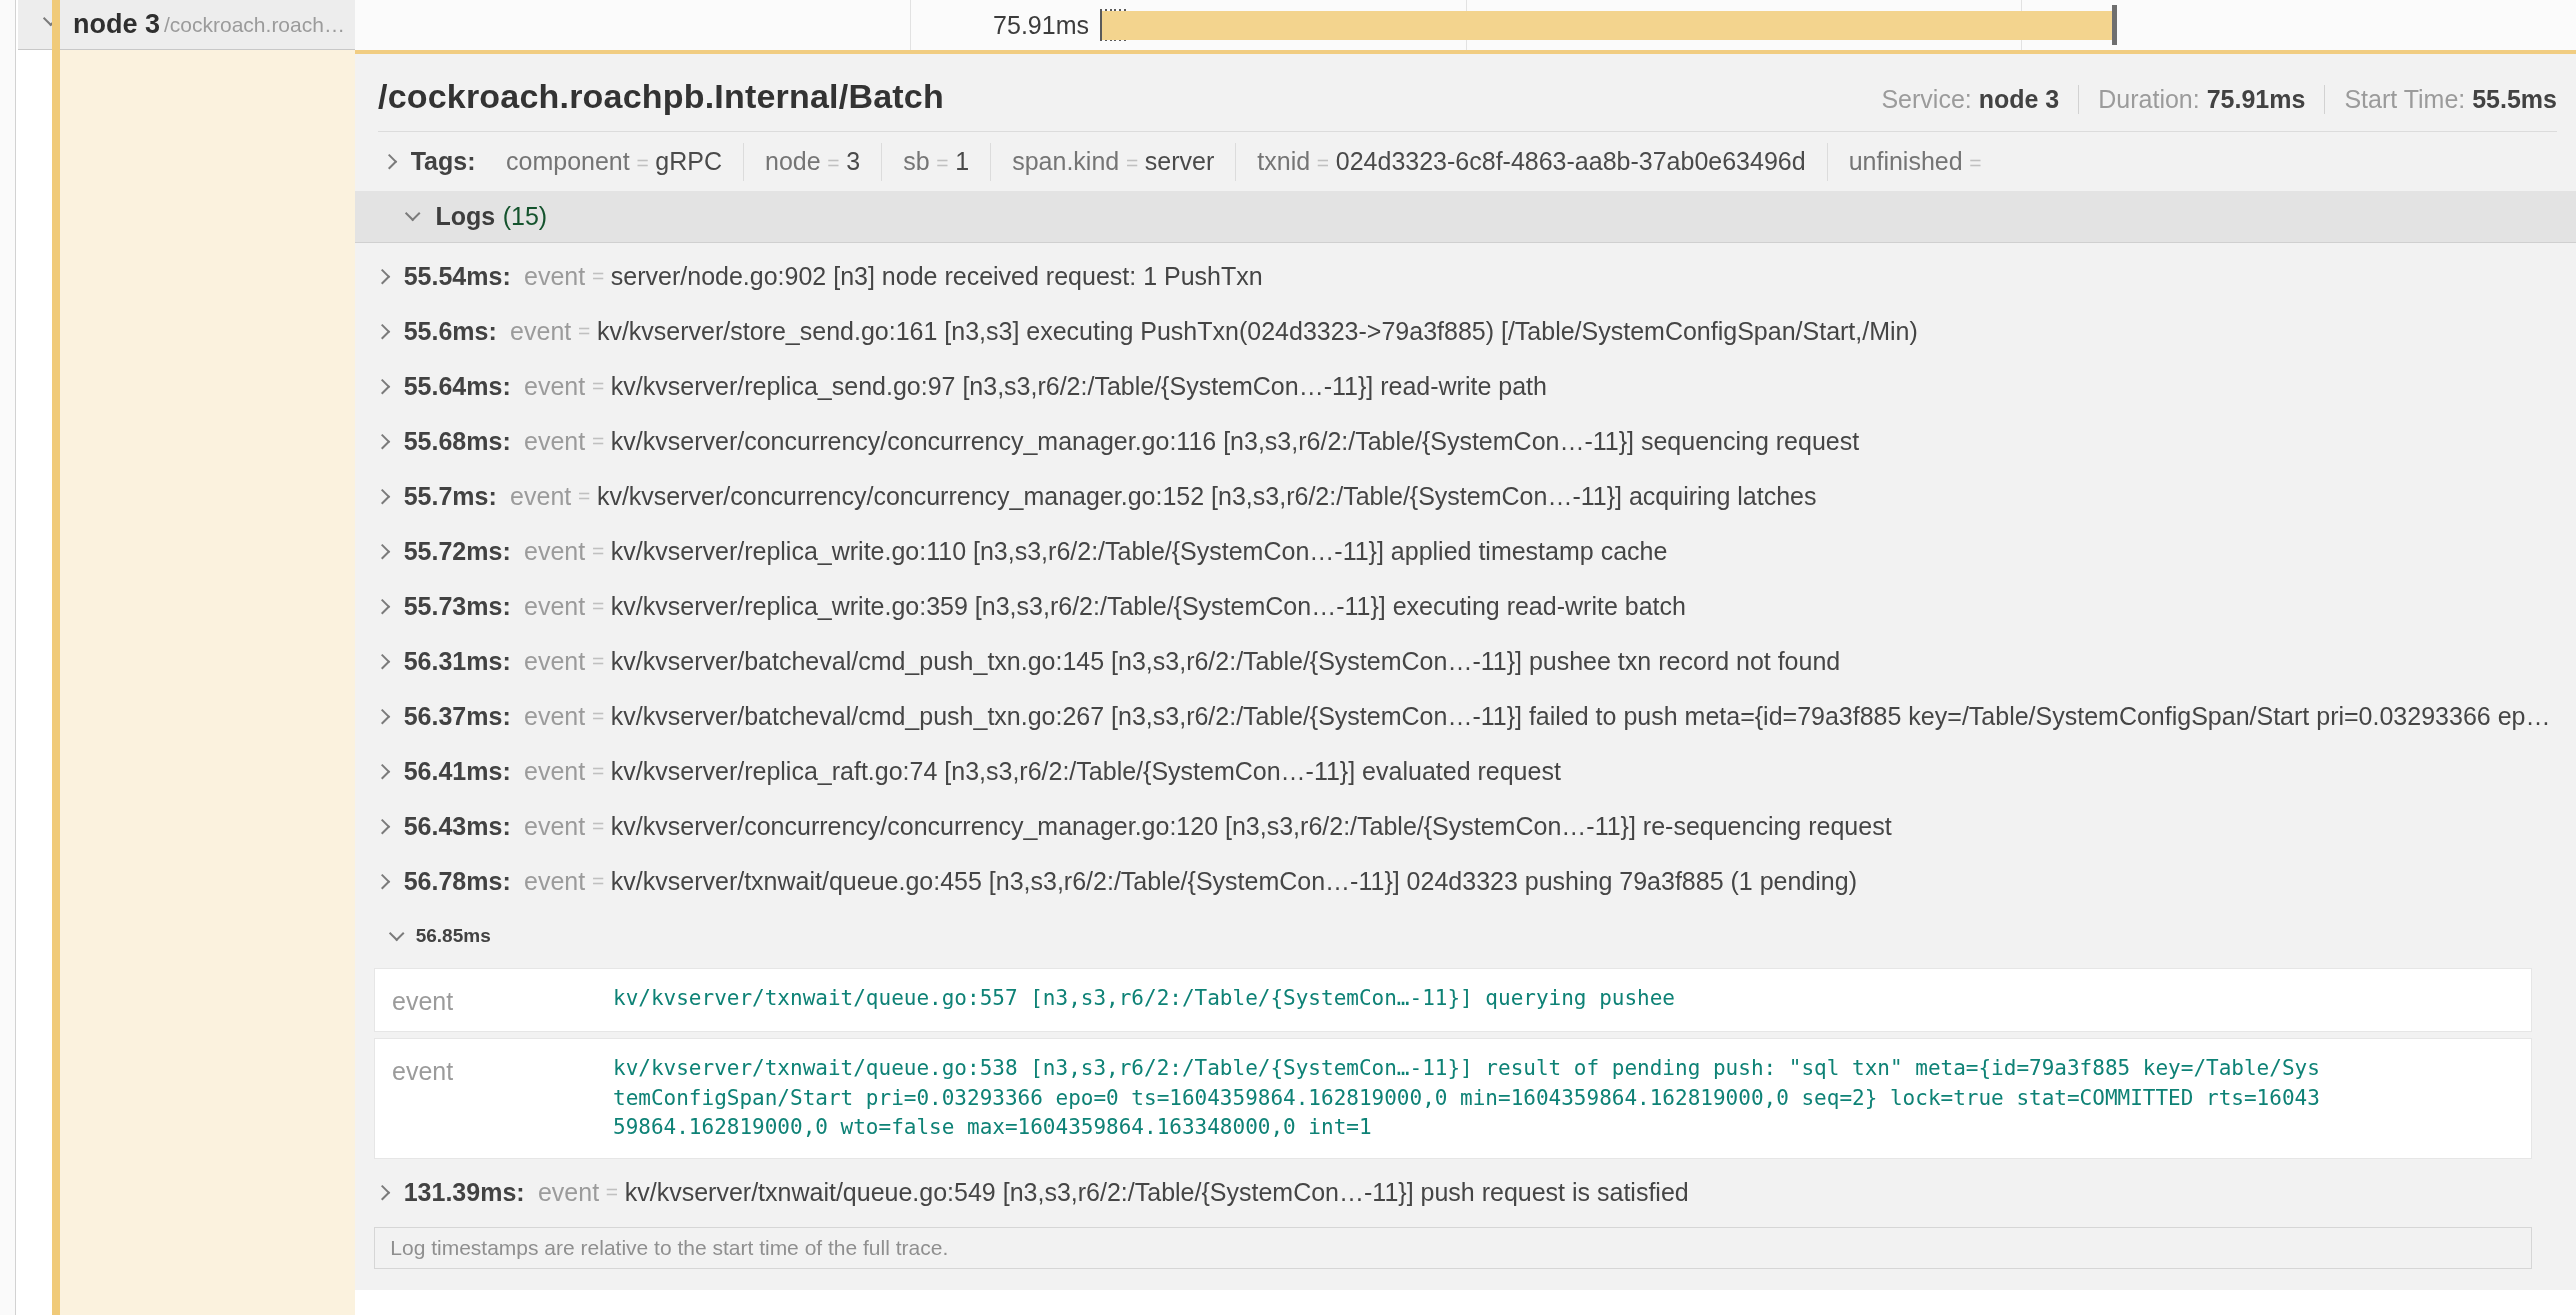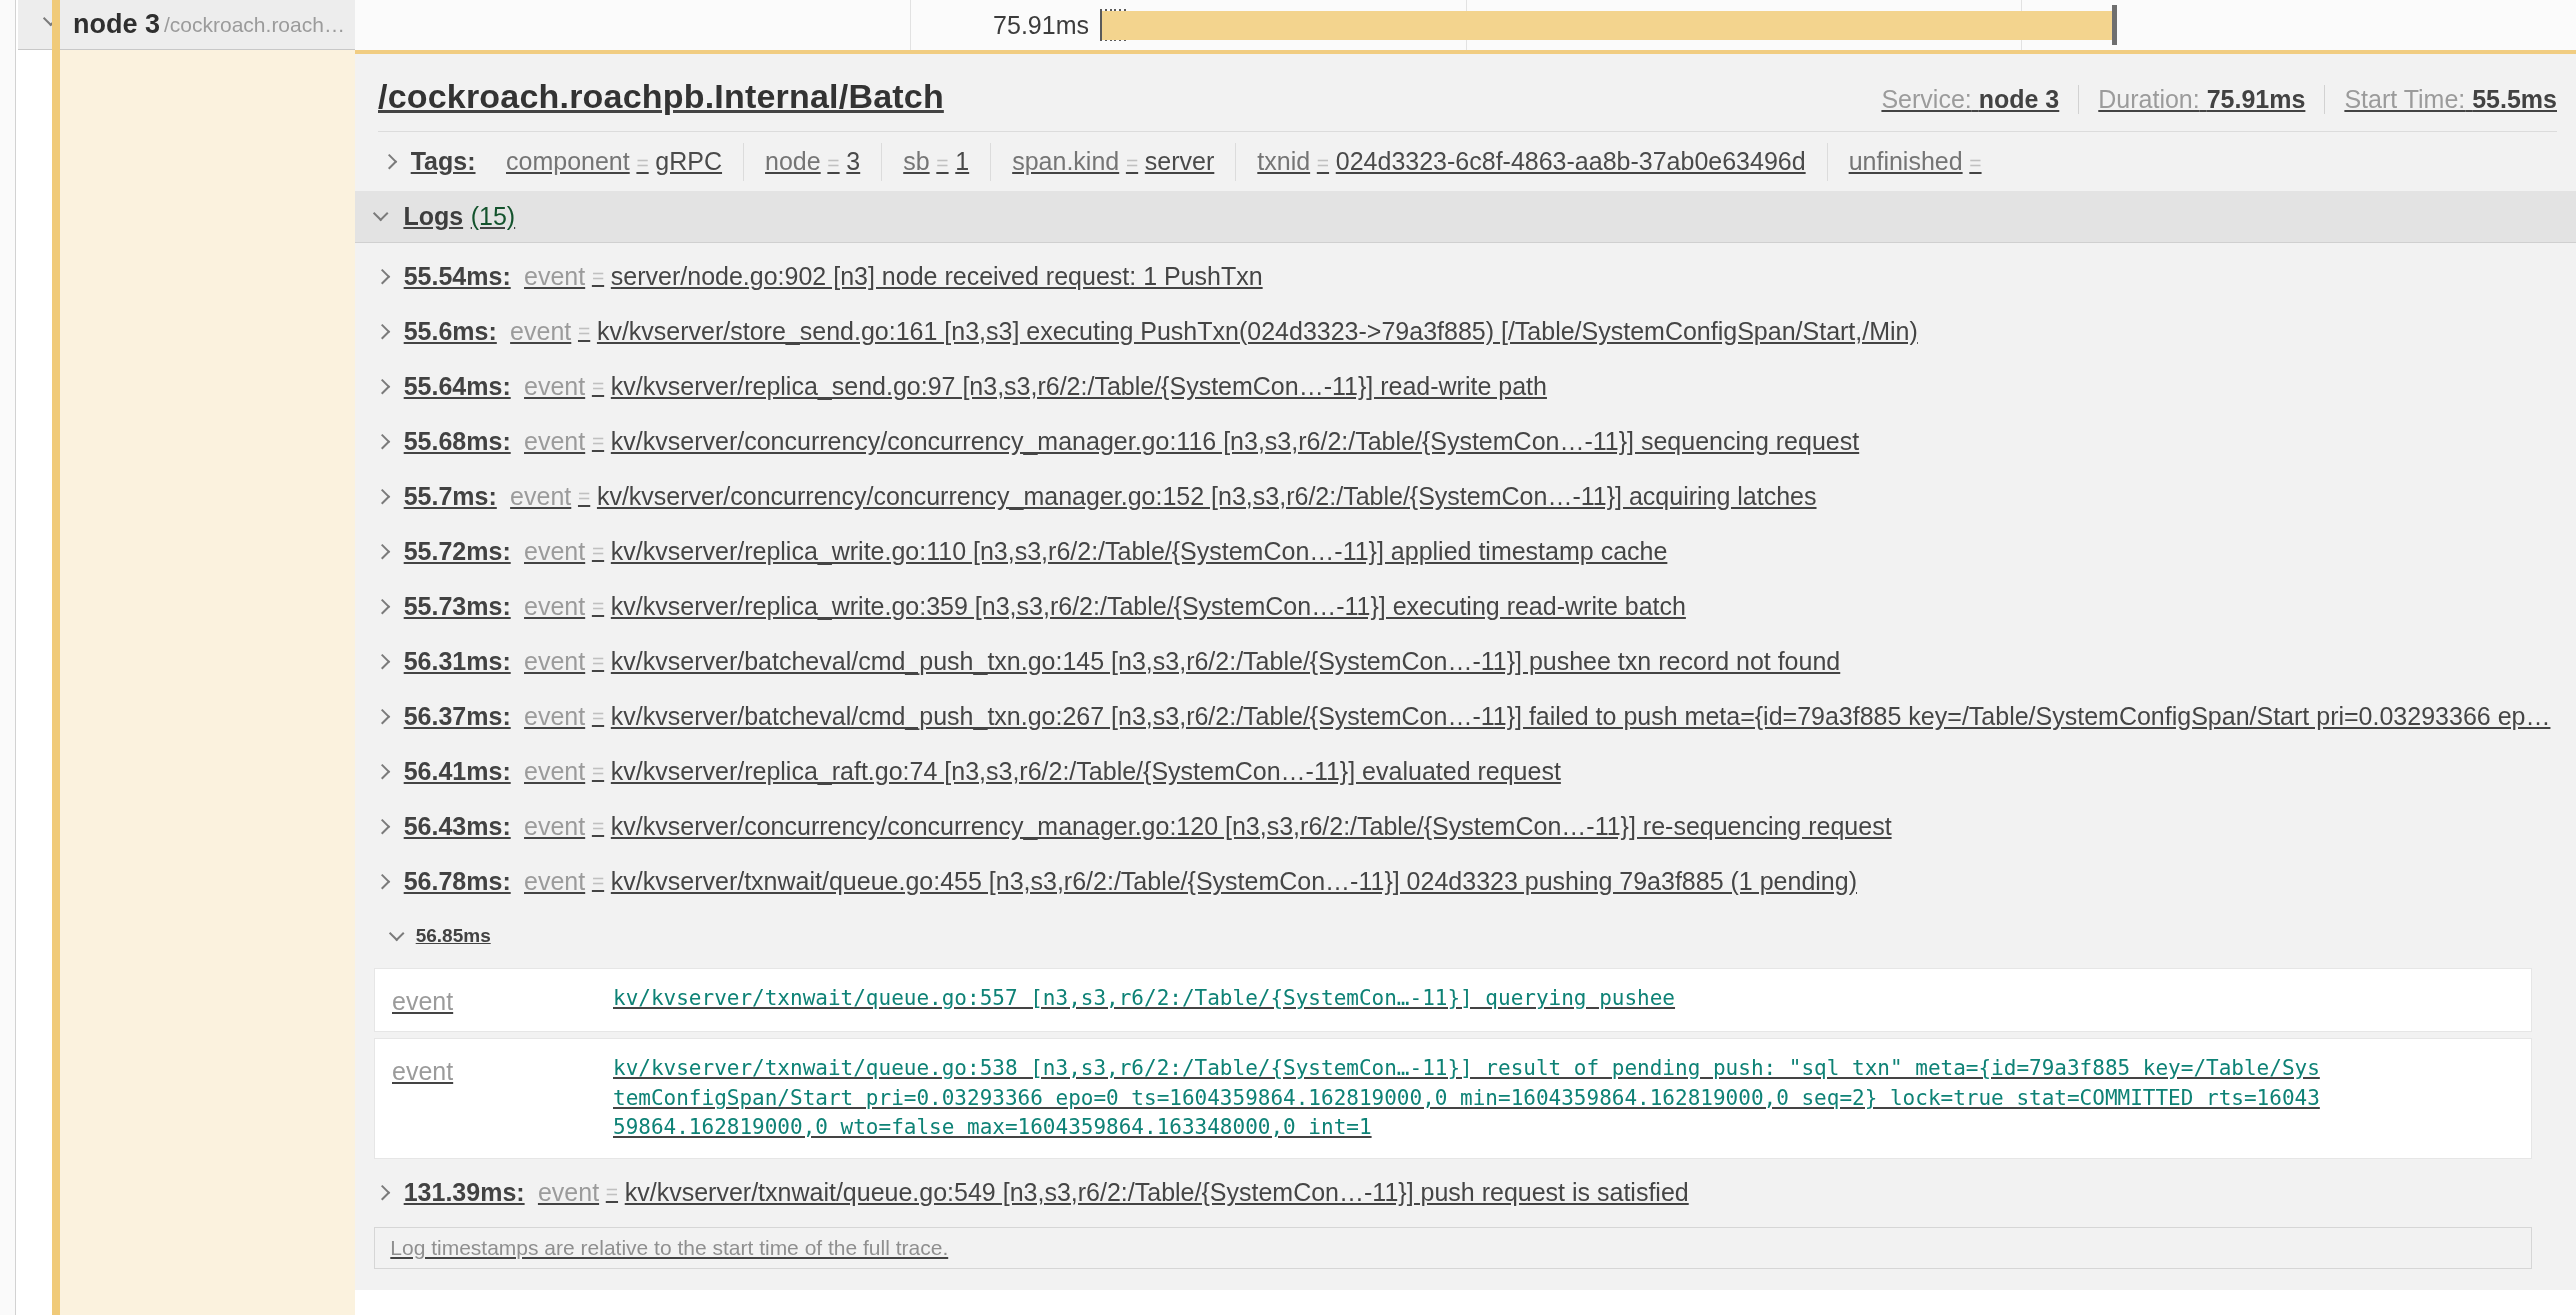--- a/index.html
+++ b/index.html
@@ -31,41 +31,41 @@
     background:repeating-linear-gradient(90deg,#5a5a5a 0 1.9px,transparent 1.9px 4.8px);}
   .span-bar{position:absolute;left:747px;top:10.5px;width:1012px;height:29px;background:var(--span-bar);}
   .end-marker{position:absolute;left:1757px;top:4.8px;width:4.8px;height:40px;background:#6f6f6f;}
 
   
   .select-stripe{position:absolute;left:52px;top:50px;width:7.6px;height:1266px;background:var(--stripe);}
   .select-col{position:absolute;left:60px;top:50px;width:295px;height:1266px;background:var(--select-bg);}
 
   
   .detail-panel{position:absolute;left:355px;top:50px;width:2221px;height:1240px;
-    background:var(--panel-bg);border-top:4.8px solid var(--accent);overflow:hidden;text-decoration:underline;}
+    background:var(--panel-bg);border-top:4.8px solid var(--accent);overflow:hidden;}
 
   .header-row{display:flex;align-items:flex-end;justify-content:space-between;padding:23px 19px 0 23px;}
   .span-title{font-size:34px;font-weight:bold;color:#333;letter-spacing:0.2px;white-space:nowrap;}
   .meta{display:flex;align-items:flex-end;font-size:25px;white-space:nowrap;padding-bottom:1.9px;}
   .meta-item{color:#9b9b9b;}
   .meta-item b{color:#424242;font-weight:bold;}
   .meta-item + .meta-item{border-left:1.9px solid #d2d2d2;margin-left:19px;padding-left:19px;}
 
   .title-divider{margin:15.3px 19px 0 23px;border-top:1.9px solid #dcdcdc;}
 
   .tags-row{display:flex;align-items:center;padding:10.5px 19px 10.5px 29px;font-size:25px;white-space:nowrap;overflow:hidden;}
   .tags-label{font-weight:bold;color:#424242;margin:0 9.5px 0 15.3px;}
   .tag-item{padding:1.9px 21px;line-height:32px;}
   .tag-item + .tag-item{border-left:1.9px solid #dcdcdc;}
   .tag-key{color:#757575;}
   .tag-val{color:#4a4a4a;}
   .eq{color:#c0c0c0;font-size:21px;padding:0 6.7px;}
 
   .logs-band{display:flex;align-items:center;height:52px;background:var(--band-bg);
-    border-bottom:1px solid #d0d0d0;padding-left:20px;font-size:25px;}
+    border-bottom:1px solid #d0d0d0;padding-left:52px;font-size:25px;}
   .logs-label{font-weight:bold;color:#3d3d3d;margin:0 7.6px 0 17px;}
   .logs-count{color:#14532d;}
 
   .log-rows{padding:5.7px 0 0 0;}
   .log-row{display:flex;align-items:center;height:55px;padding-left:22px;font-size:25px;white-space:nowrap;overflow:hidden;}
   .log-ts{font-weight:bold;color:#424242;margin:0 13.3px 0 15.3px;}
   .log-key{color:#9b9b9b;}
   .log-val{color:#454545;}
 
   .log-exp-header{display:flex;align-items:center;height:55px;padding-left:36px;font-size:19px;}

